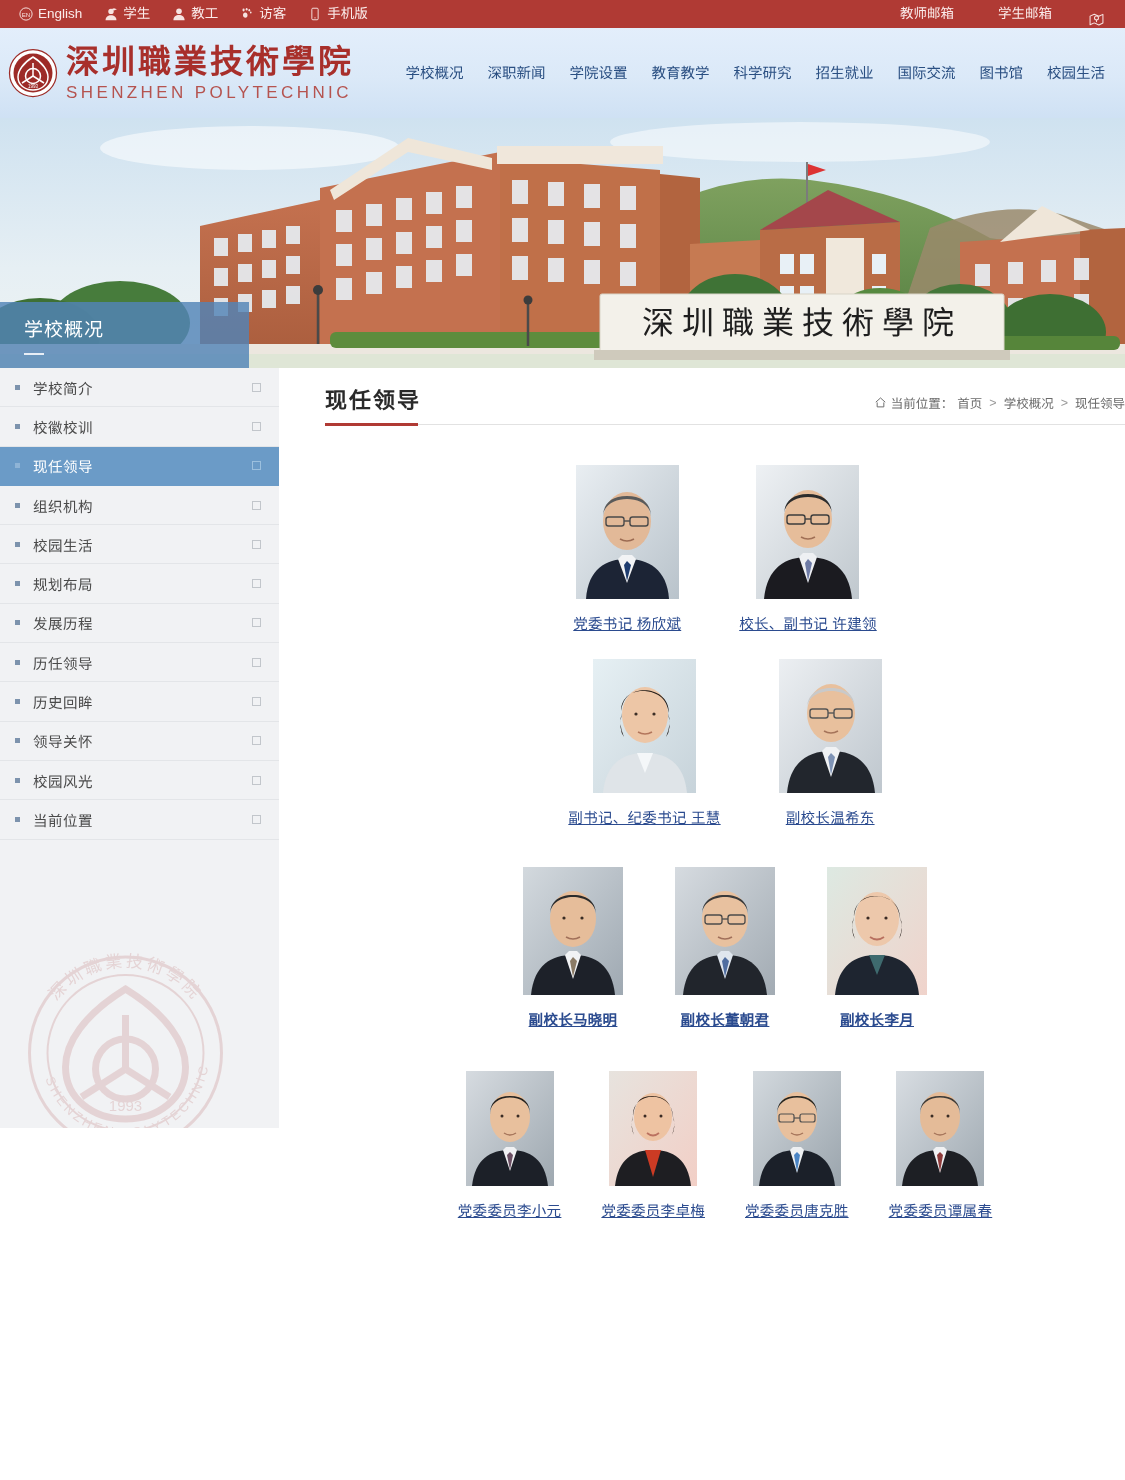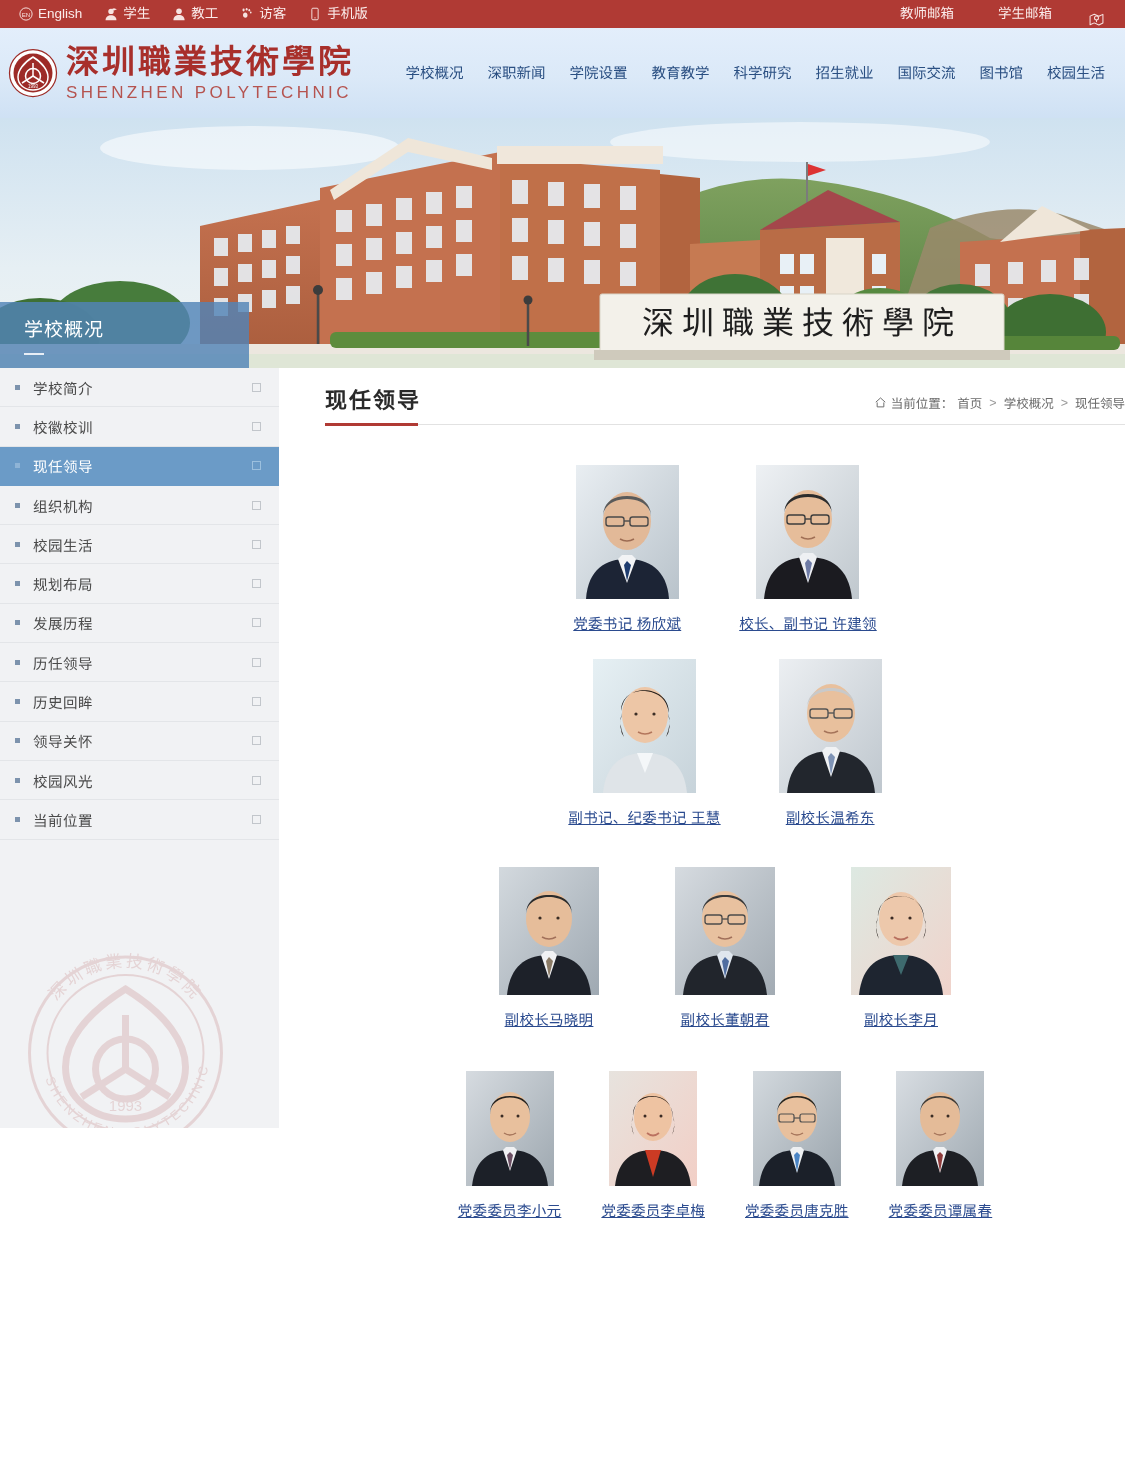--- a/index.html
+++ b/index.html
@@ -248,21 +248,21 @@
     color: #2b4b8f;
     text-decoration: underline;
     text-align: center;
     cursor: pointer;
     white-space: nowrap;
     letter-spacing: .3px;
   }
 
   .r1 { gap: 58px; margin-bottom: 26px; }
   .r2 { gap: 58px; margin-bottom: 40px; }
-  .r3 { gap: 76px; margin-bottom: 42px; }
+  .r3 { gap: 52px; margin-bottom: 42px; font-weight: bold; }
   .r4 { gap: 40px; }
 
   .r1 .lphoto, .r2 .lphoto { width: 103px; height: 134px; }
   .r3 .lphoto { width: 100px; height: 128px; }
   .r4 .lphoto { width: 88px; height: 115px; }
 </style>
 </head>
 <body>
 
 <div class="topbar">

